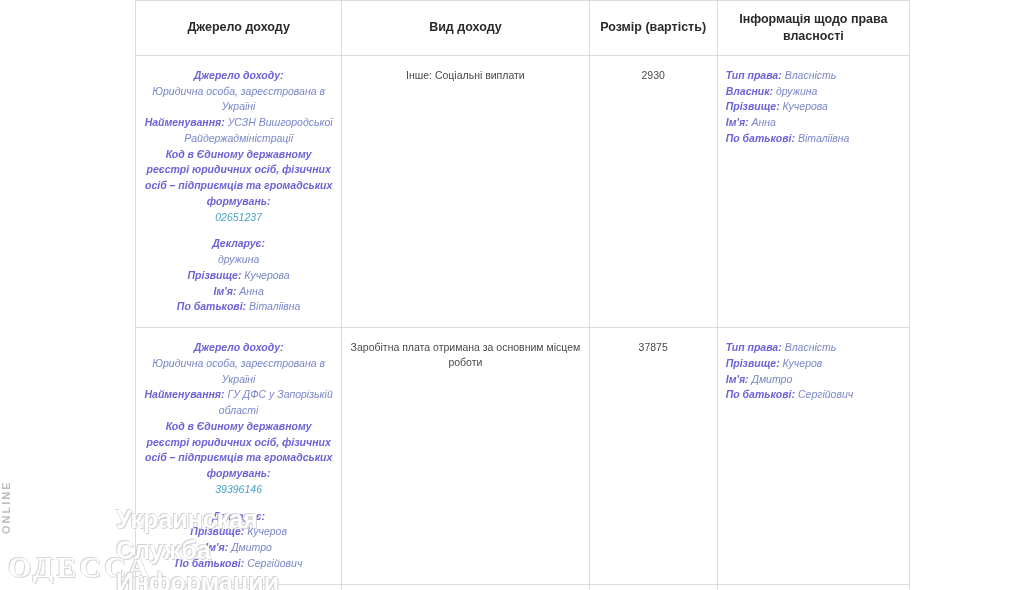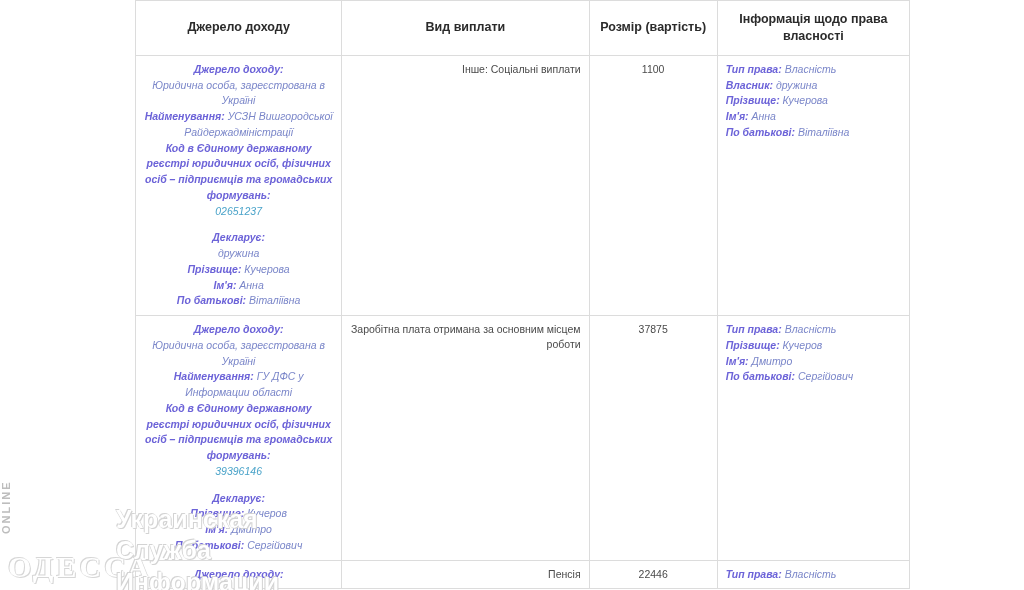--- a/index.html
+++ b/index.html
@@ -37,32 +37,32 @@
     font-size: 12.5px;
     font-weight: bold;
     text-align: center;
     padding: 10px 6px;
     vertical-align: middle;
     line-height: 1.35;
   }
   table.decl td {
     border: 1px solid #dcdcdc;
     vertical-align: top;
-    padding: 6px 8px;
+    padding: 12px 8px;
     font-size: 10.5px;
     line-height: 1.45;
     color: #4a4a4a;
   }
   .col1 { width: 206px; }
   .col2 { width: 247px; }
   .col3 { width: 128px; }
   .col4 { width: 192px; }
 
   td.c1 { text-align: center; }
-  td.c2 { text-align: right; color: #4a4a4a; font-size: 10.5px; padding-top: 12px; }
+  td.c2 { text-align: center; color: #4a4a4a; font-size: 10.5px; padding-top: 12px; }
   td.c3 { text-align: center; color: #4a4a4a; font-size: 10.5px; padding-top: 12px; }
   td.c4 { text-align: left; }
 
   .lbl {
     color: #6c63d8;
     font-style: italic;
     font-weight: bold;
   }
   .val {
     color: #7a86c9;
@@ -140,21 +140,21 @@
     <table class="decl">
       <colgroup>
         <col class="col1">
           <col class="col2">
           <col class="col3">
           <col class="col4">
       </colgroup>
       <thead>
         <tr>
           <th>Джерело доходу</th>
-          <th>Вид виплати</th>
+          <th>Вид доходу</th>
           <th>Розмір (вартість)</th>
           <th>Інформація щодо права власності</th>
         </tr>
       </thead>
       <tbody>
 
         <tr>
           <td class="c1">
             <span class="ln lbl">Джерело доходу:</span>
             <span class="ln val">Юридична особа, зареєстрована в Україні</span>
@@ -166,41 +166,41 @@
             <span class="ln lbl">Декларує:</span>
             <span class="ln val">дружина</span>
             <span class="ln"><span class="lbl">Прізвище:</span>
               <span class="val">Кучерова</span></span>
             <span class="ln"><span class="lbl">Ім'я:</span>
               <span class="val">Анна</span></span>
             <span class="ln"><span class="lbl">По батькові:</span>
               <span class="val">Віталіївна</span></span>
           </td>
           <td class="c2">Інше: Соціальні виплати</td>
-          <td class="c3">1100</td>
+          <td class="c3">2930</td>
           <td class="c4">
             <span class="ln"><span class="lbl">Тип права:</span>
               <span class="val">Власність</span></span>
             <span class="ln"><span class="lbl">Власник:</span>
               <span class="val">дружина</span></span>
             <span class="ln"><span class="lbl">Прізвище:</span>
               <span class="val">Кучерова</span></span>
             <span class="ln"><span class="lbl">Ім'я:</span>
               <span class="val">Анна</span></span>
             <span class="ln"><span class="lbl">По батькові:</span>
               <span class="val">Віталіївна</span></span>
           </td>
         </tr>
 
         <tr>
           <td class="c1">
             <span class="ln lbl">Джерело доходу:</span>
             <span class="ln val">Юридична особа, зареєстрована в Україні</span>
             <span class="ln"><span class="lbl">Найменування:</span>
-              <span class="val">ГУ ДФС у Информации області</span></span>
+              <span class="val">ГУ ДФС у Запорізькій області</span></span>
             <span class="ln lbl">Код в Єдиному державному реєстрі юридичних осіб, фізичних осіб – підприємців та громадських формувань:</span>
             <span class="ln valb">39396146</span>
             <span class="gap"></span>
             <span class="ln lbl">Декларує:</span>
             <span class="ln"><span class="lbl">Прізвище:</span>
               <span class="val">Кучеров</span></span>
             <span class="ln"><span class="lbl">Ім'я:</span>
               <span class="val">Дмитро</span></span>
             <span class="ln"><span class="lbl">По батькові:</span>
               <span class="val">Сергійович</span></span>

